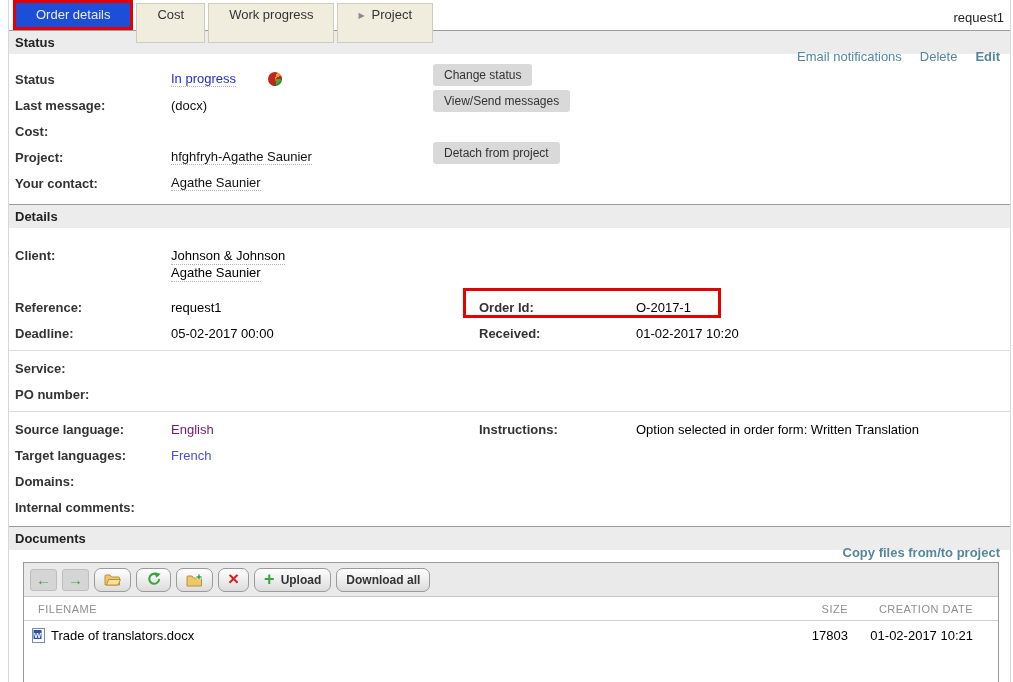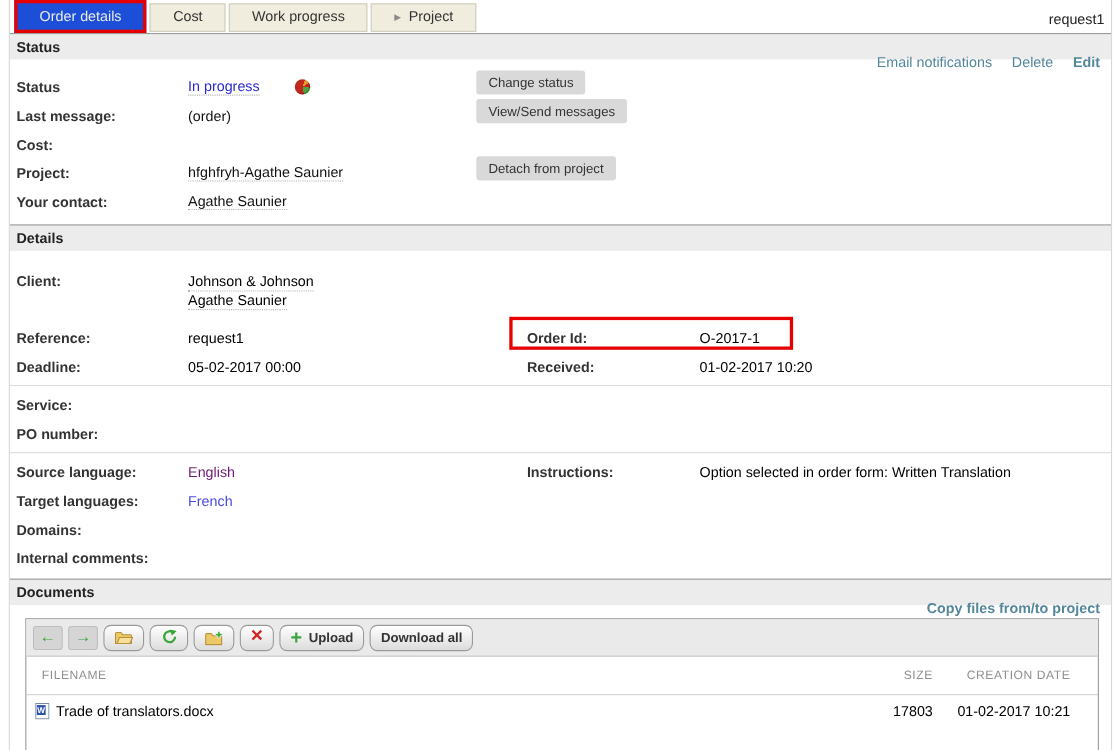--- a/index.html
+++ b/index.html
@@ -8,21 +8,21 @@
     width:1013px; height:682px; overflow:hidden;
     background:#fff; color:#000;
     font-family:"Liberation Sans","DejaVu Sans",sans-serif;
     font-size:13px;
   }
   .container { margin-left:8px; width:1003px; min-height:674px;
     border-left:1px solid #d8d8d8; border-right:1px solid #d8d8d8; }
 
   
   .tabbar { height:30px; display:flex; align-items:flex-start; padding:0 4px 0 4px; position:relative; }
-  .tab { height:26px; line-height:22px; margin-top:3px; margin-right:3px;
+  .tab { height:40px; line-height:22px; margin-top:3px; margin-right:3px;
     background:#f0edde; border:1px solid #cfccbc; color:#333;
     padding:0 20px; cursor:default; white-space:nowrap; }
   .tab.active { margin-top:0; height:30px; line-height:24px;
     background:#1d4ed8; color:#ebebeb; border:3px solid #e60000; }
   .tab .tri { font-size:8px; color:#8a8a8a; margin-right:7px; vertical-align:1px; }
   .order-ref { margin-left:auto; margin-top:10px; padding-right:2px; color:#222; }
 
   
   .section-bar { height:24px; background:#ececec; border-top:1px solid #9b9b9b;
     display:flex; align-items:center; padding:0 10px 0 6px; }
@@ -68,21 +68,21 @@
   .tb-sq { width:27px; height:22px; background:#d5d5d5; border:1px solid #bdbdbd; border-radius:3px;
     display:flex; align-items:center; justify-content:center; cursor:pointer; }
   .tb-sq span { color:#3aa53a; font-weight:bold; font-size:15px; line-height:1; }
   .tb-btn { height:24px; background:linear-gradient(#ffffff,#dcdcdc); border:1px solid #9a9a9a;
     border-radius:7px; display:flex; align-items:center; padding:0 9px; gap:6px; cursor:pointer;
     font-size:12px; font-weight:bold; color:#333; font-family:inherit; }
   .x-glyph { color:#cf2626; font-weight:bold; font-size:19px; line-height:1; margin-top:-2px; }
   .plus-glyph { color:#3aa53a; font-weight:bold; font-size:18px; line-height:1; margin-top:-2px; }
 
   .doc-row { display:grid; grid-template-columns:1fr 90px 150px; align-items:center; }
-  .doc-head { height:35px; border-bottom:1px solid #d0d0d0; color:#8f8f8f; font-size:11px; letter-spacing:.5px; }
+  .doc-head { height:24px; border-bottom:1px solid #d0d0d0; color:#8f8f8f; font-size:11px; letter-spacing:.5px; }
   .doc-head .c1 { padding-left:14px; }
   .c2 { text-align:right; }
   .c3 { text-align:right; padding-right:25px; }
   .doc-file { height:28px; }
   .doc-file .c1 { padding-left:8px; display:flex; align-items:center; gap:6px; }
 </style>
 </head>
 <body>
 
 <div class="container">
@@ -115,21 +115,21 @@
     <div class="status-body">
       <div class="frow">
         <span class="flabel">Status</span>
         <span class="fvalue">
           <a class="link-blue dotted">In progress</a>
           <span class="pie-icon"></span>
         </span>
       </div>
       <div class="frow">
         <span class="flabel">Last message:</span>
-        <span class="fvalue">(order)</span>
+        <span class="fvalue">(docx)</span>
       </div>
       <div class="frow">
         <span class="flabel">Cost:</span>
       </div>
       <div class="frow">
         <span class="flabel">Project:</span>
         <span class="fvalue">
             <span class="dotted">hfghfryh-Agathe Saunier</span>
           </span>
       </div>

